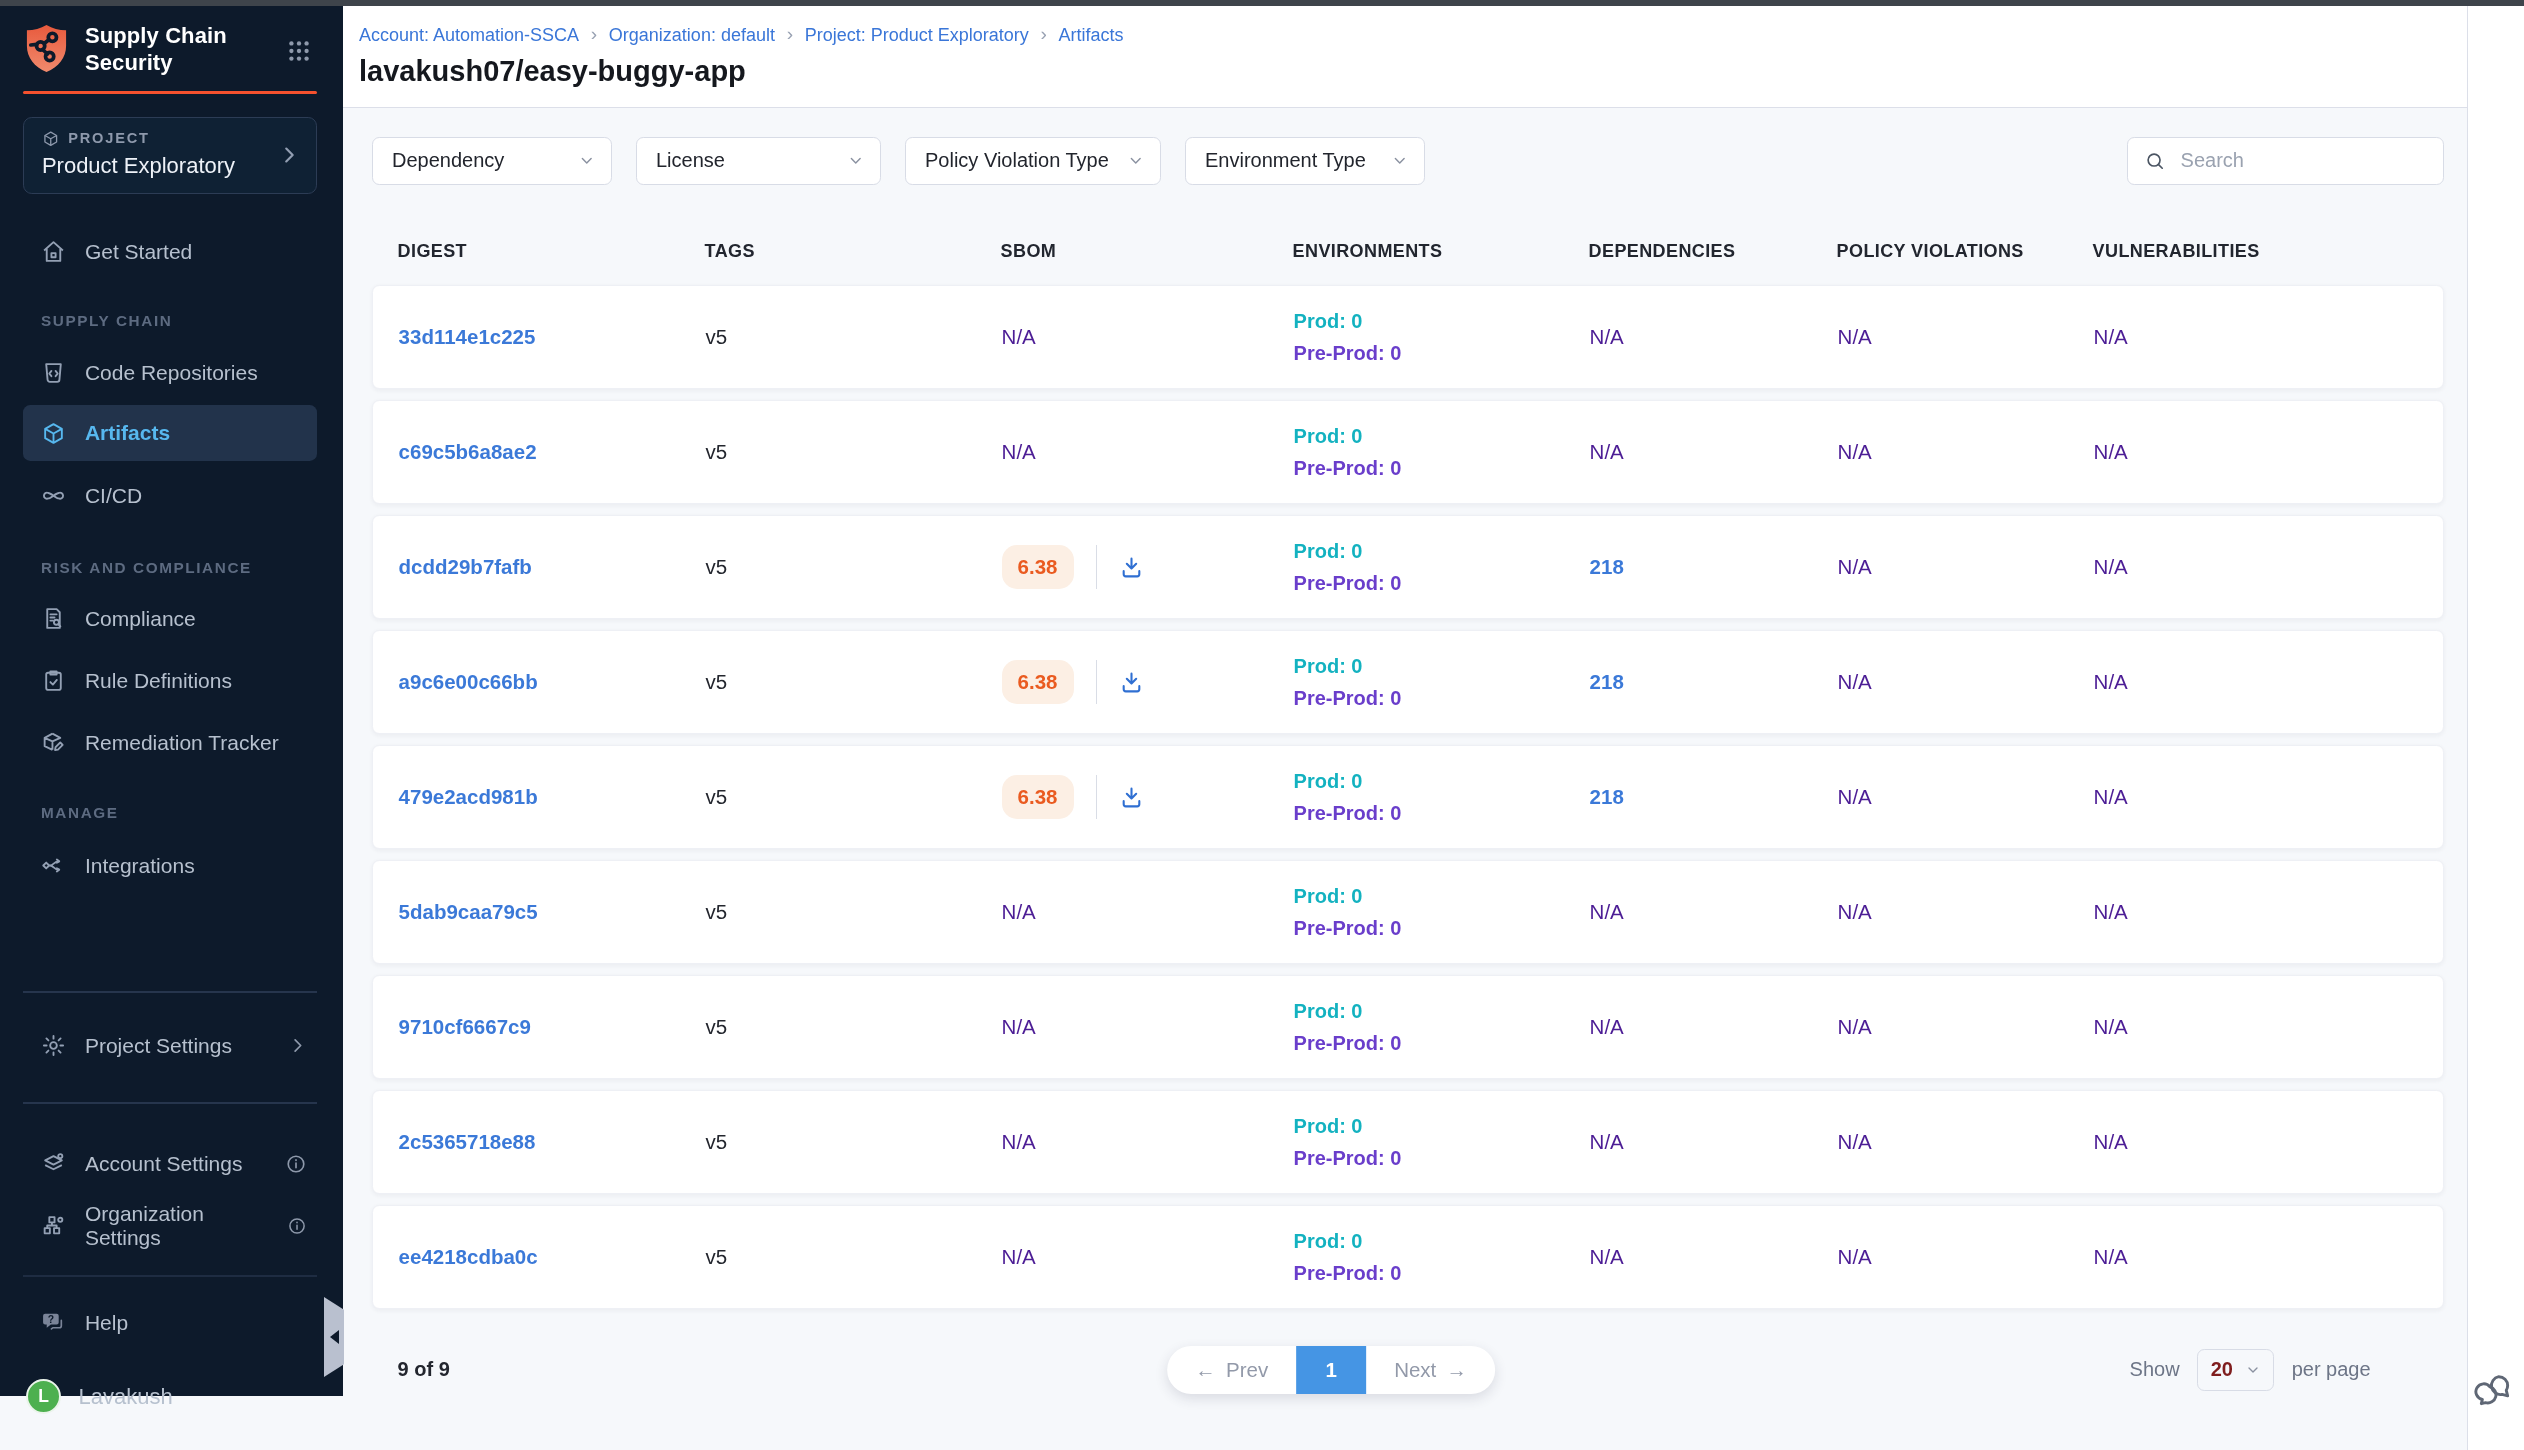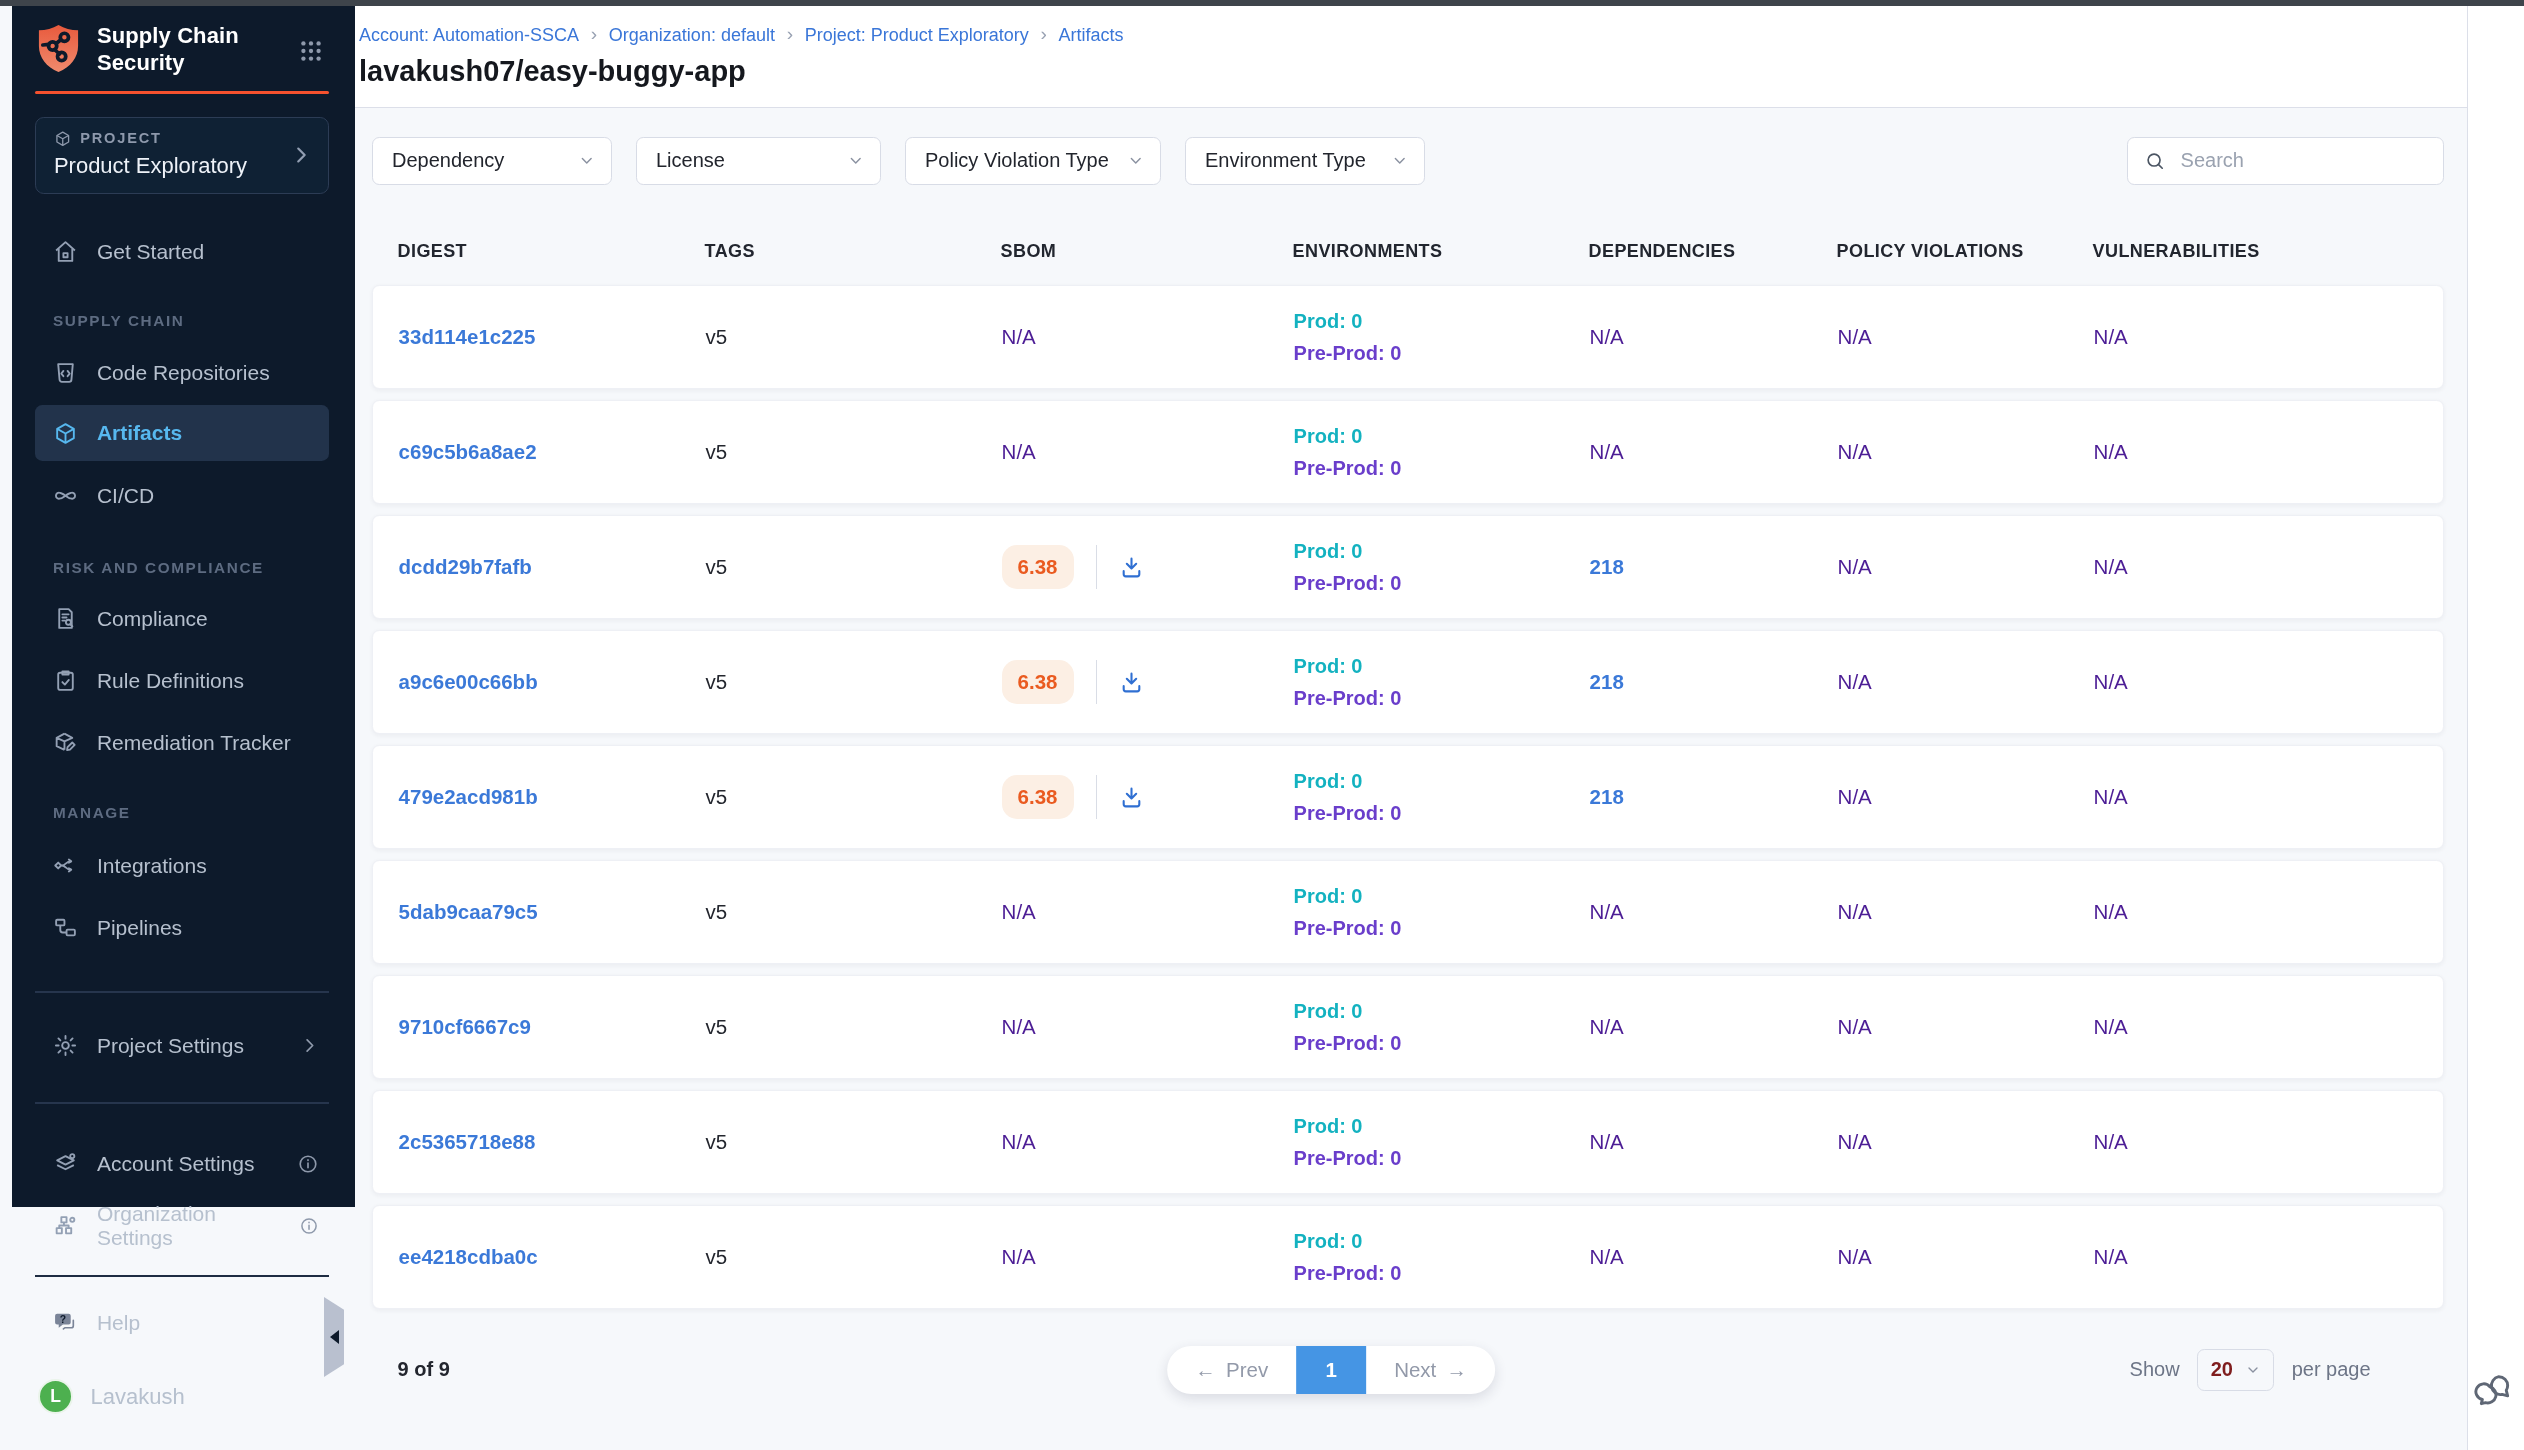--- a/index.html
+++ b/index.html
@@ -7,21 +7,21 @@
   body {
     width:2525px; height:1451px; position:relative; overflow:hidden;
     font-family:"Liberation Sans", sans-serif; background:#f6f8fb;
   }
   svg { display:block; }
 
   
   .topbar { position:absolute; top:0; left:0; width:100%; height:5.8px; background:#3e444b; z-index:60; }
 
   
-  .sidebar { position:absolute; top:0; left:12px; width:343px; height:1207px; background:#0d1a2b; z-index:20; }
+  .sidebar { position:absolute; top:0; left:0; width:343px; height:1396px; background:#0d1a2b; z-index:20; }
   .logo-row { position:absolute; top:22px; left:23.4px; display:flex; align-items:center; gap:14.6px; }
   .logo-shield { width:47px; height:53px; }
   .logo-text { color:#ffffff; font-size:22px; font-weight:700; line-height:27px; letter-spacing:0.1px; }
   .grid-icon { position:absolute; top:38px; right:31px; color:#8e99ab; cursor:pointer; }
   .accent-line { position:absolute; top:91px; left:23.4px; right:26px; height:2.9px; background:#f4512e; border-radius:1.5px; }
 
   .project-card { position:absolute; top:117px; left:23.4px; right:26px; height:77px; background:#0f2134;
     border:1.5px solid #2c3c55; border-radius:8.8px; padding:11.7px 17.5px; cursor:pointer; }
   .project-label-row { display:flex; align-items:center; gap:8.8px; color:#8e99ac; font-size:14.6px; font-weight:700; letter-spacing:1.8px; }
   .project-name { margin-top:5.8px; color:#eef2f8; font-size:22px; }
@@ -217,28 +217,20 @@
 
   <div class="s-item" style="top:840px">
     <svg class="s-icon" viewBox="0 0 24 24" fill="none" stroke="currentColor" stroke-width="1.8" stroke-linecap="round" stroke-linejoin="round">
       <rect x="3" y="10" width="4" height="4" transform="rotate(45 5 12)"></rect>
       <path d="M8.5 12c3.5 0 4.5-4 8-4M8.5 12c3.5 0 4.5 4 8 4"></path>
       <path d="m15.2 6.2 2.3 1.8-2.3 1.4M15.2 17.8l2.3-1.8-2.3-1.4"></path>
     </svg>
     <span>Integrations</span>
   </div>
 
-  <div class="s-item" style="top:902px">
-    <svg class="s-icon" viewBox="0 0 24 24" fill="none" stroke="currentColor" stroke-width="1.8" stroke-linejoin="round">
-      <rect x="3" y="4.5" width="8" height="5.5" rx="1"></rect>
-        <rect x="13" y="14" width="8" height="5.5" rx="1"></rect>
-      <path d="M7 10v4.5a2.3 2.3 0 0 0 2.3 2.3H13"></path>
-    </svg>
-    <span>Pipelines</span>
-  </div>
 
   <div class="s-divider" style="top:991px"></div>
 
   <div class="s-item" style="top:1020px">
     <svg class="s-icon" viewBox="0 0 24 24" fill="none" stroke="currentColor" stroke-width="1.8" stroke-linecap="round">
       <circle cx="12" cy="12" r="3.2"></circle>
       <path d="M12 2.8v2.6M12 18.6v2.6M2.8 12h2.6M18.6 12h2.6M5.2 5.2l1.9 1.9M16.9 16.9l1.9 1.9M5.2 18.8l1.9-1.9M16.9 7.1l1.9-1.9"></path>
     </svg>
     <span>Project Settings</span>
     <svg class="s-trail" width="19" height="19" viewBox="0 0 24 24" fill="none" stroke="currentColor" stroke-width="2.2" stroke-linecap="round" stroke-linejoin="round">

